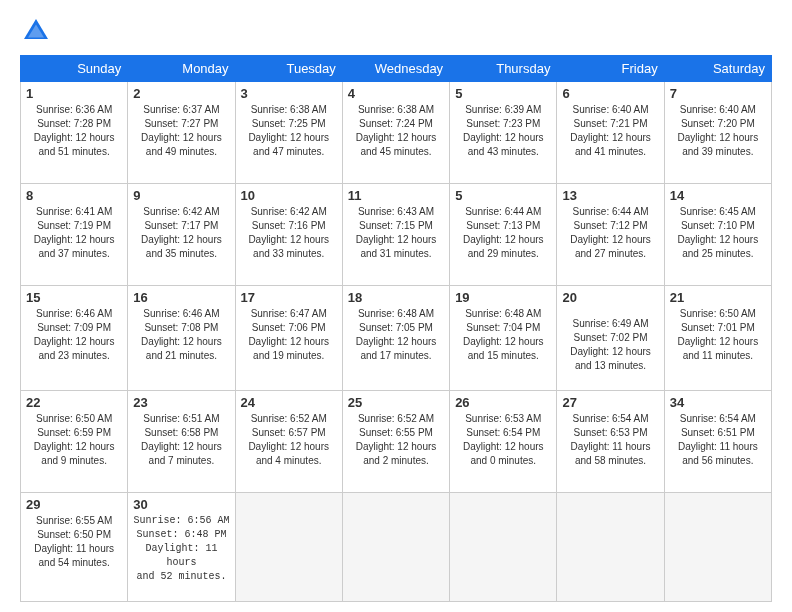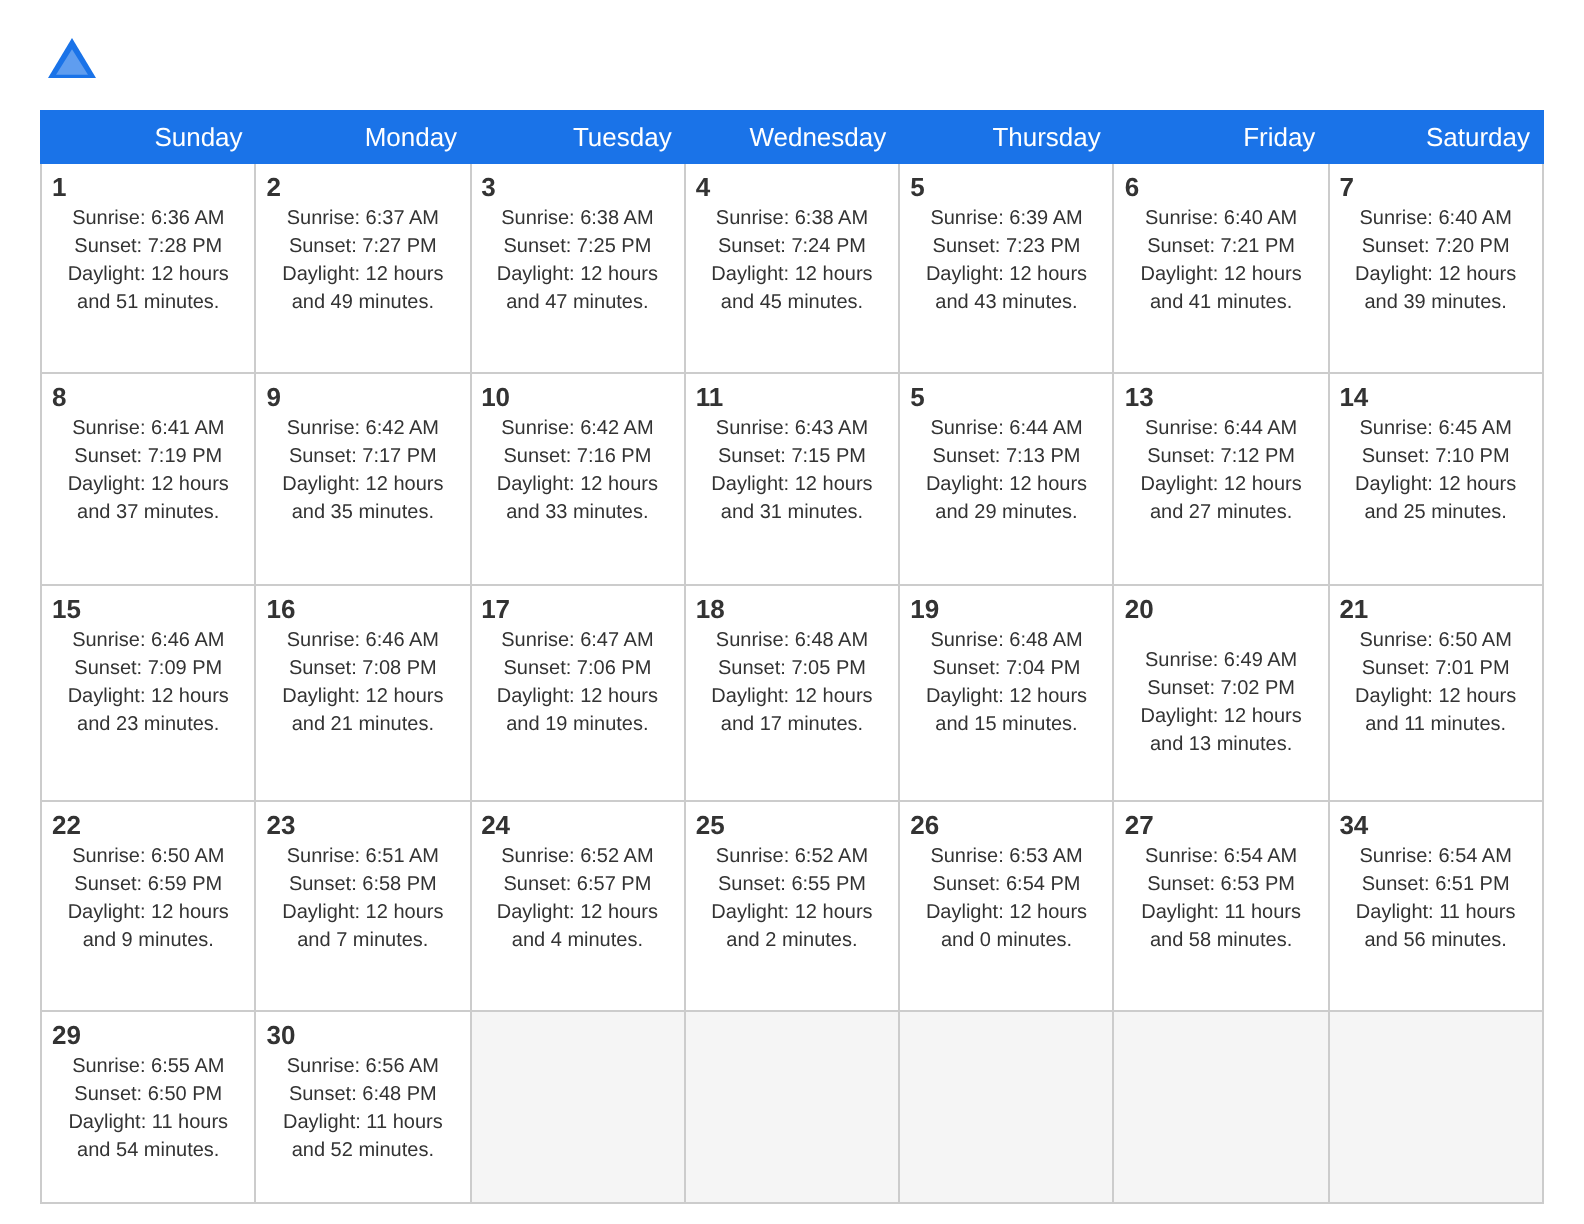--- a/index.html
+++ b/index.html
@@ -338,21 +338,21 @@
         <tr class="last-row">
           <td>
             <span class="day-num">29</span>
             <div class="day-info" style="white-space: pre-line;">Sunrise: 6:55 AM
 Sunset: 6:50 PM
 Daylight: 11 hours
 and 54 minutes.</div>
           </td>
           <td>
             <span class="day-num">30</span>
-            <div class="day-info" style="white-space: pre-line;">Sunrise: 6:56 AM
+            <div class="day-info" style="white-space: pre-line; font-family: Liberation Mono, monospace;">Sunrise: 6:56 AM
 Sunset: 6:48 PM
 Daylight: 11 hours
 and 52 minutes.</div>
           </td>
           <td class="empty"></td>
           <td class="empty"></td>
           <td class="empty"></td>
           <td class="empty"></td>
           <td class="empty"></td>
         </tr>

